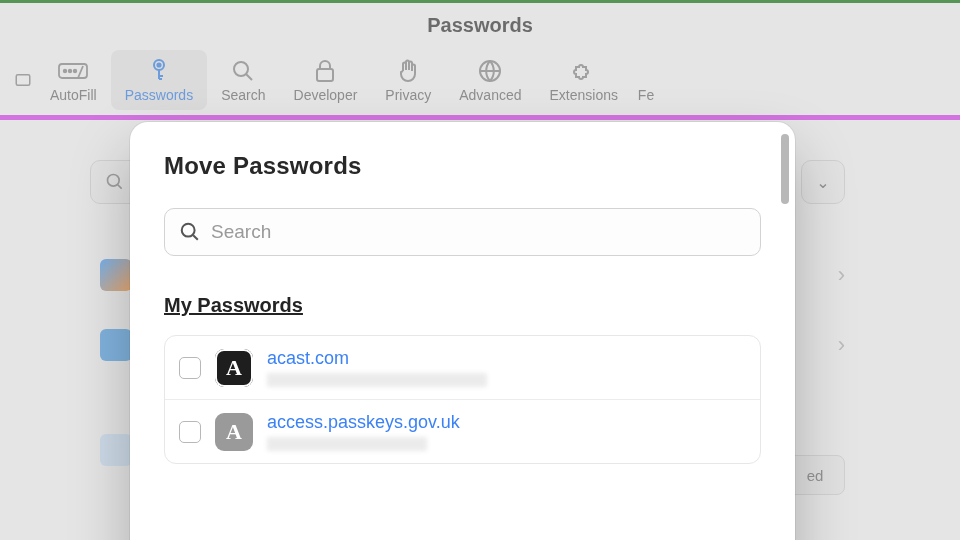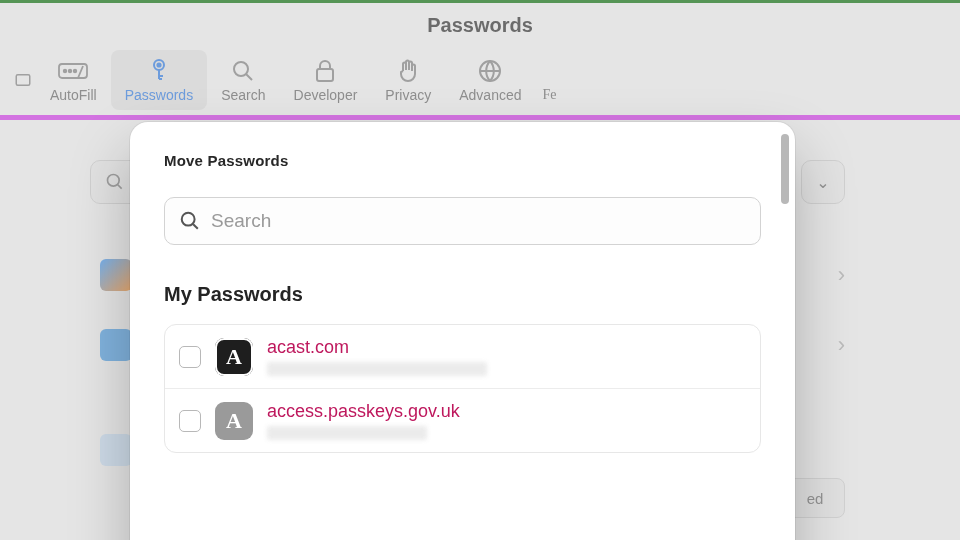--- a/index.html
+++ b/index.html
@@ -16,42 +16,42 @@
   .toolbar-item .ticon { display: flex; align-items: center; justify-content: center; height: 28px; }
   .toolbar-item .tlabel { font-size: 14px; margin-top: 2px; }
 
   
   .dim { position: absolute; inset: 0; background: rgba(200,200,200,0.35); pointer-events: none; }
   .bg-search { position: absolute; top: 160px; left: 90px; width: 50px; height: 44px; background: #f0f0f0; border: 1px solid #d5d5d5; border-radius: 10px; display:flex; align-items:center; justify-content:center; }
   .bg-drop { position: absolute; top: 160px; right: 115px; width: 44px; height: 44px; background: #f0f0f0; border: 1px solid #d5d5d5; border-radius: 10px; display:flex; align-items:center; justify-content:center; color:#777; }
   .bg-row { position: absolute; left: 100px; right: 115px; height: 50px; display:flex; align-items:center; color:#888;}
   .bg-row .chev { margin-left:auto; color:#b5b5b5; font-size:22px;}
   .bg-icon { width:32px; height:32px; border-radius:6px; margin-right:12px;}
-  .bg-pill { position:absolute; right:115px; top:478px; height:40px; width:60px; background:#efefef; border:1px solid #d6d6d6; border-radius:8px; display:flex; align-items:center; justify-content:center; color:#777; font-size:15px;}
+  .bg-pill { position:absolute; right:115px; top:455px; height:40px; width:60px; background:#efefef; border:1px solid #d6d6d6; border-radius:8px; display:flex; align-items:center; justify-content:center; color:#777; font-size:15px;}
 
   
   .modal { position: absolute; top: 122px; left: 130px; right: 165px; bottom: -40px; background: #ffffff; border-radius: 18px; box-shadow: 0 30px 60px rgba(0,0,0,0.25), 0 0 0 1px rgba(0,0,0,0.06); padding: 30px 34px 20px 34px; }
   .modal-scroll { position: absolute; top: 12px; right: 6px; width: 8px; height: 70px; background: #b8b8b8; border-radius: 4px; }
-  .modal h1 { font-size: 15px; font-weight: 700; color: #282828; letter-spacing: 0.2px; }
+  .modal h1 { font-size: 24px; font-weight: 700; color: #282828; letter-spacing: 0.2px; }
   .modal .subtitle { font-size: 17px; color: #3a3a3a; margin-top: 8px; line-height: 1.35; max-width: 540px;}
   .modal-search { margin-top: 28px; height: 48px; border: 1px solid #d3d3d3; border-radius: 10px; background: #fdfdfd; display: flex; align-items: center; padding: 0 14px; gap: 10px; }
   .modal-search input { flex: 1; border: none; outline: none; font-size: 19px; background: transparent; color: #333; }
   .modal-search input::placeholder { color: #9a9a9a; }
 
-  .section-title { margin-top: 38px; font-size: 20px; font-weight: 700; color: #242424; }
+  .section-title { margin-top: 38px; font-size: 20px; font-weight: 700; color: #242424; text-decoration: underline; }
 
   .pw-list { margin-top: 18px; border: 1px solid #e7e7e7; border-radius: 12px; overflow: hidden; }
   .pw-row { display: flex; align-items: center; padding: 12px 14px; gap: 14px; border-bottom: 1px solid #ececec; }
   .pw-row:last-child { border-bottom: none; }
   .pw-check { width: 22px; height: 22px; border: 1.5px solid #b8b8b8; border-radius: 5px; background: #fff; }
   .favicon { width: 38px; height: 38px; border-radius: 9px; display: flex; align-items: center; justify-content: center; font-size: 22px; font-weight: 900; font-family: Georgia, 'Times New Roman', serif; }
   .favicon.black { background: #1e1e1e; color: #fff; box-shadow: inset 0 0 0 2px #fff; }
   .favicon.gray { background: #9a9a9a; color: #fff; }
   .pw-meta { display: flex; flex-direction: column; gap: 4px; }
-  .pw-site { font-size: 18px; color: #be185d; }
+  .pw-site { font-size: 18px; color: #3b82f6; }
   .pw-user { height: 14px; width: 220px; background: #e3e3e3; border-radius: 2px; filter: blur(2px); opacity: 0.7; }
 
   svg { display: block; }
 </style>
 </head>
 <body>
 
 <div class="top-green"></div>
 
 <div class="window-title">Passwords</div>
@@ -123,24 +123,32 @@
     <span class="ticon">
       <svg width="24" height="24" viewBox="0 0 24 24" fill="none" stroke="#8a8a8a" stroke-width="2">
           <circle cx="12" cy="12" r="10"></circle>
           <path d="M2 12 h20 M12 2 a15 15 0 0 1 0 20 M12 2 a15 15 0 0 0 0 20"></path>
         </svg>
     </span>
     <span class="tlabel">Advanced</span>
   </div>
 
 
-
-
-
-  <div class="toolbar-item" style="min-width:28px; padding:6px 2px;font-family:Liberation Serif, serif;">
+  <div class="toolbar-item">
+    <span class="ticon">
+      <svg width="24" height="24" viewBox="0 0 24 24" fill="none" stroke="#8a8a8a" stroke-width="2">
+          <path d="M4 8 h3 a2 2 0 1 1 4 0 h3 v3 a2 2 0 1 1 0 4 v3 h-3 a2 2 0 1 1 -4 0 h-3 v-3 a2 2 0 1 1 0 -4 z"></path>
+        </svg>
+    </span>
+    <span class="tlabel">Extensions</span>
+  </div>
+
+
+
+  <div class="toolbar-item" style="min-width:28px; padding:6px 2px;">
     <span class="ticon"></span>
     <span class="tlabel">Fe</span>
   </div>
 </div>
 
 <div class="bg-search">
   <svg width="20" height="20" viewBox="0 0 24 24" fill="none" stroke="#888" stroke-width="2">
       <circle cx="10" cy="10" r="7"></circle>
       <path d="M15 15 l5 5"></path>
     </svg>

